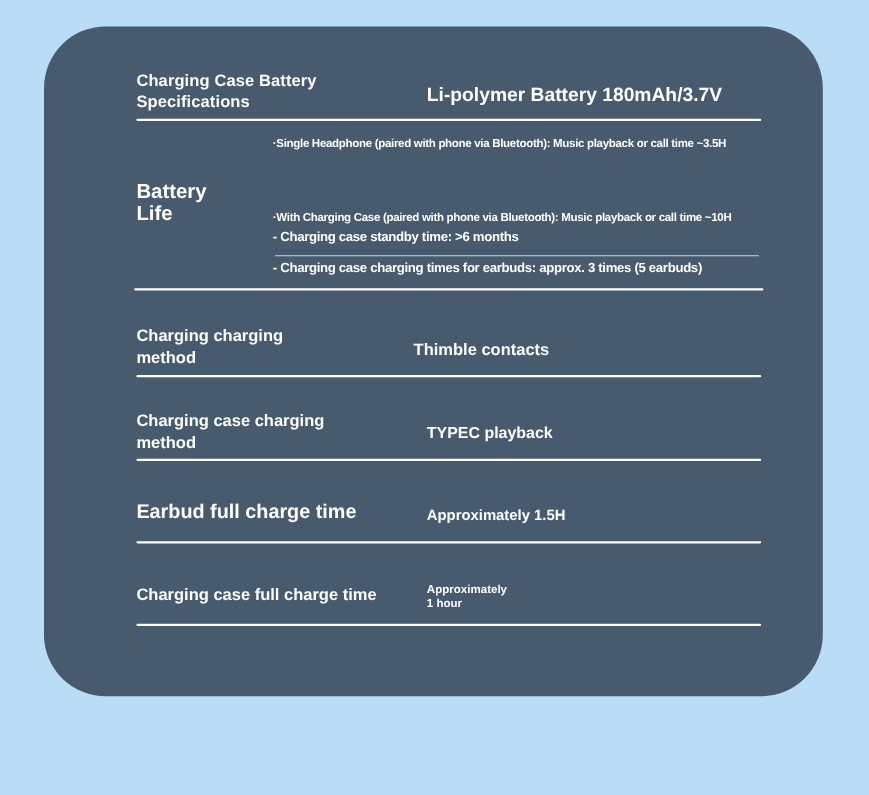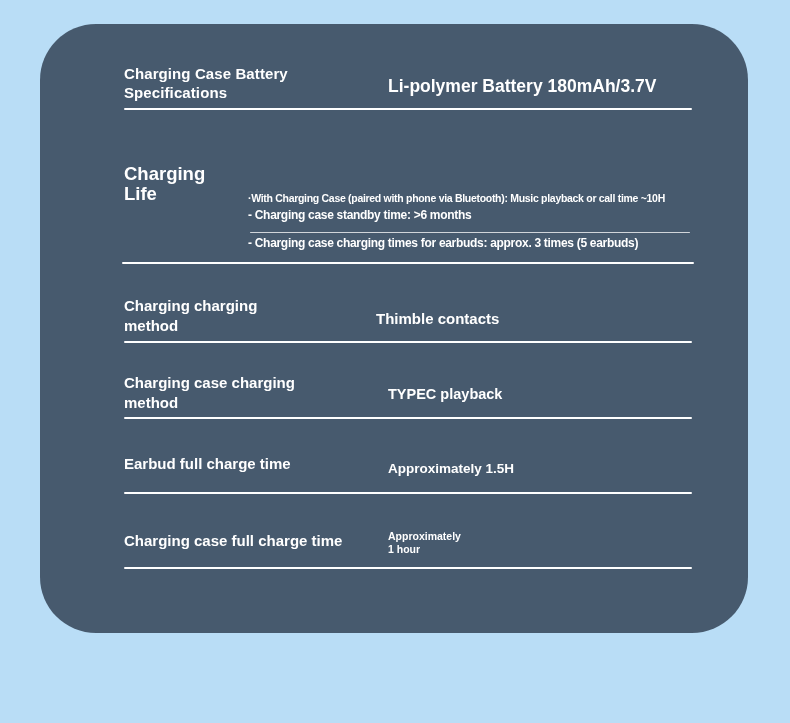--- a/index.html
+++ b/index.html
@@ -57,41 +57,42 @@
   #sep-battery { left: 82px;  top: 238px; width: 572px; height: 2px; }
 
   #row0-label  { left: 84px;  top: 272px; font-size: 15px; line-height: 19.5px; }
   #row0-value  { left: 336px; top: 286px; font-size: 15px; }
   #sep-row0    { top: 317px; }
 
   #row1-label  { left: 84px;  top: 349px; font-size: 15px; line-height: 19.5px; }
   #row1-value  { left: 348px; top: 362px; font-size: 14.5px; }
   #sep-row1    { top: 393px; }
 
-  #row2-label  { left: 84px;  top: 431px; font-size: 15px; }
+  #row2-label  { left: 84px;  top: 431px; font-size: 18px; }
   #row2-value  { left: 348px; top: 437px; font-size: 13.5px; text-align: right; }
   #sep-row2    { top: 468px; }
 
   #row3-label  { left: 84px;  top: 508px; font-size: 15px; }
   #row3-value  { left: 348px; top: 506px; font-size: 10.5px; line-height: 13px; }
   #sep-row3    { top: 543px; }
 </style>
 </head>
 <body>
 
 <div class="stage">
   <div class="card">
 
     <div class="t" id="hdr-label">Charging Case Battery
 Specifications</div>
     <div class="t" id="hdr-value">Li-polymer Battery 180mAh/3.7V</div>
     <div class="sep" id="sep-header"></div>
 
+    <div class="t nowrap" id="note-a">·Single Headphone (paired with phone via Bluetooth): Music playback or call time ~3.5H</div>
     <div class="t nowrap" id="note-b">·With Charging Case (paired with phone via Bluetooth): Music playback or call time ~10H</div>
-    <div class="t" id="battery-label">Charging
+    <div class="t" id="battery-label">Battery
 Life</div>
     <div class="t nowrap" id="note-d">- Charging case standby time: &gt;6 months</div>
     <div class="sep" id="sep-thin"></div>
     <div class="t nowrap" id="note-e">- Charging case charging times for earbuds: approx. 3 times (5 earbuds)</div>
     <div class="sep" id="sep-battery"></div>
 
     <div class="t" id="row0-label">Charging charging
 method</div>
     <div class="t nowrap" id="row0-value">Thimble contacts</div>
     <div class="sep" id="sep-row0"></div>

